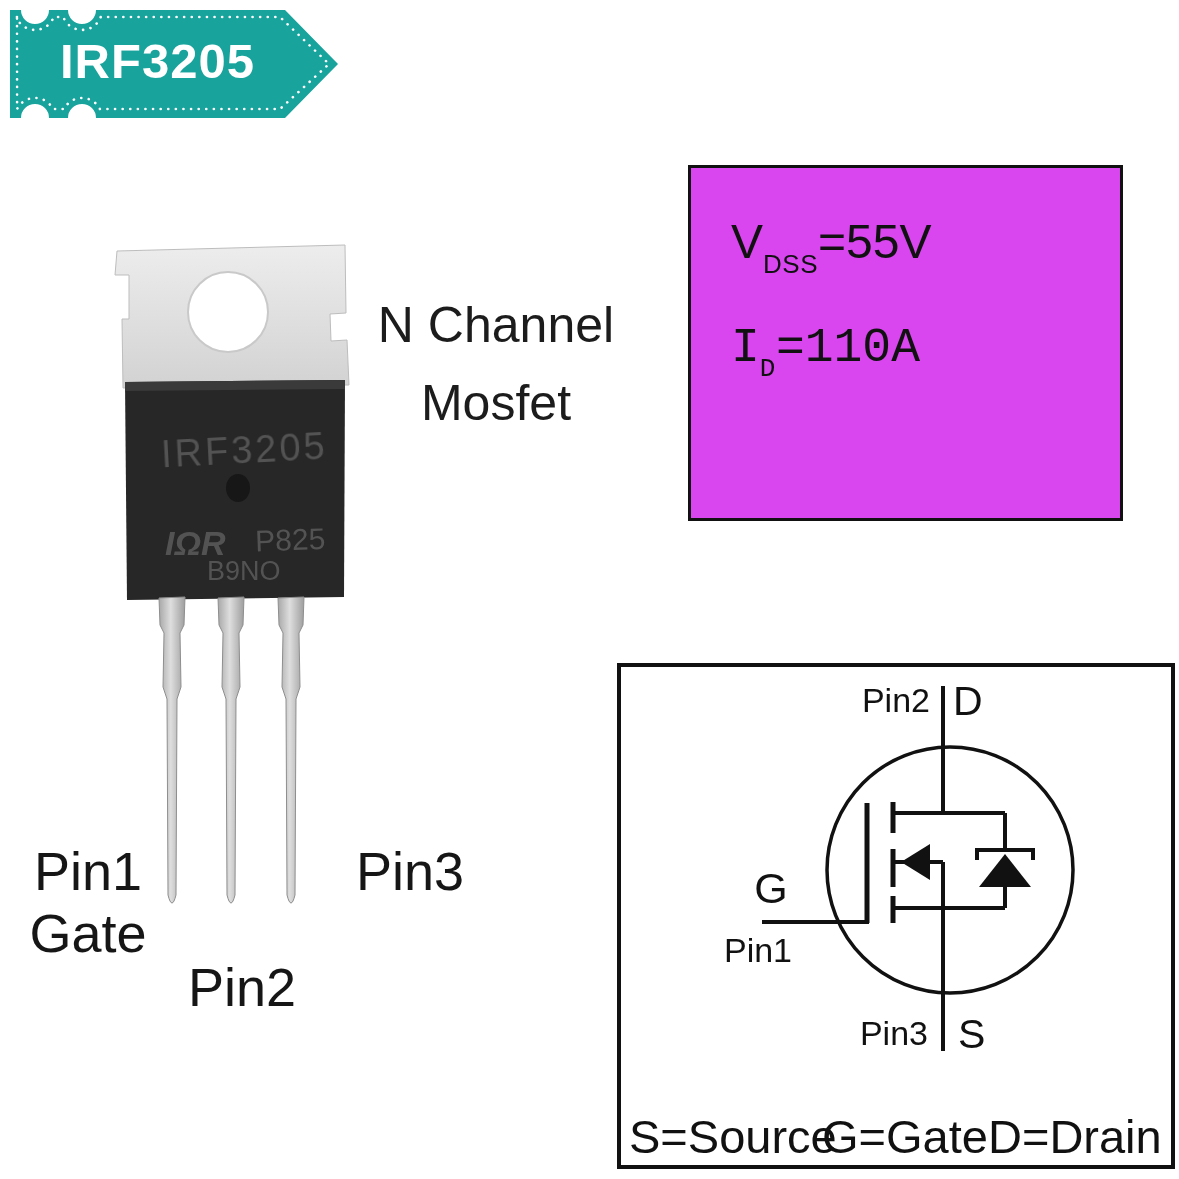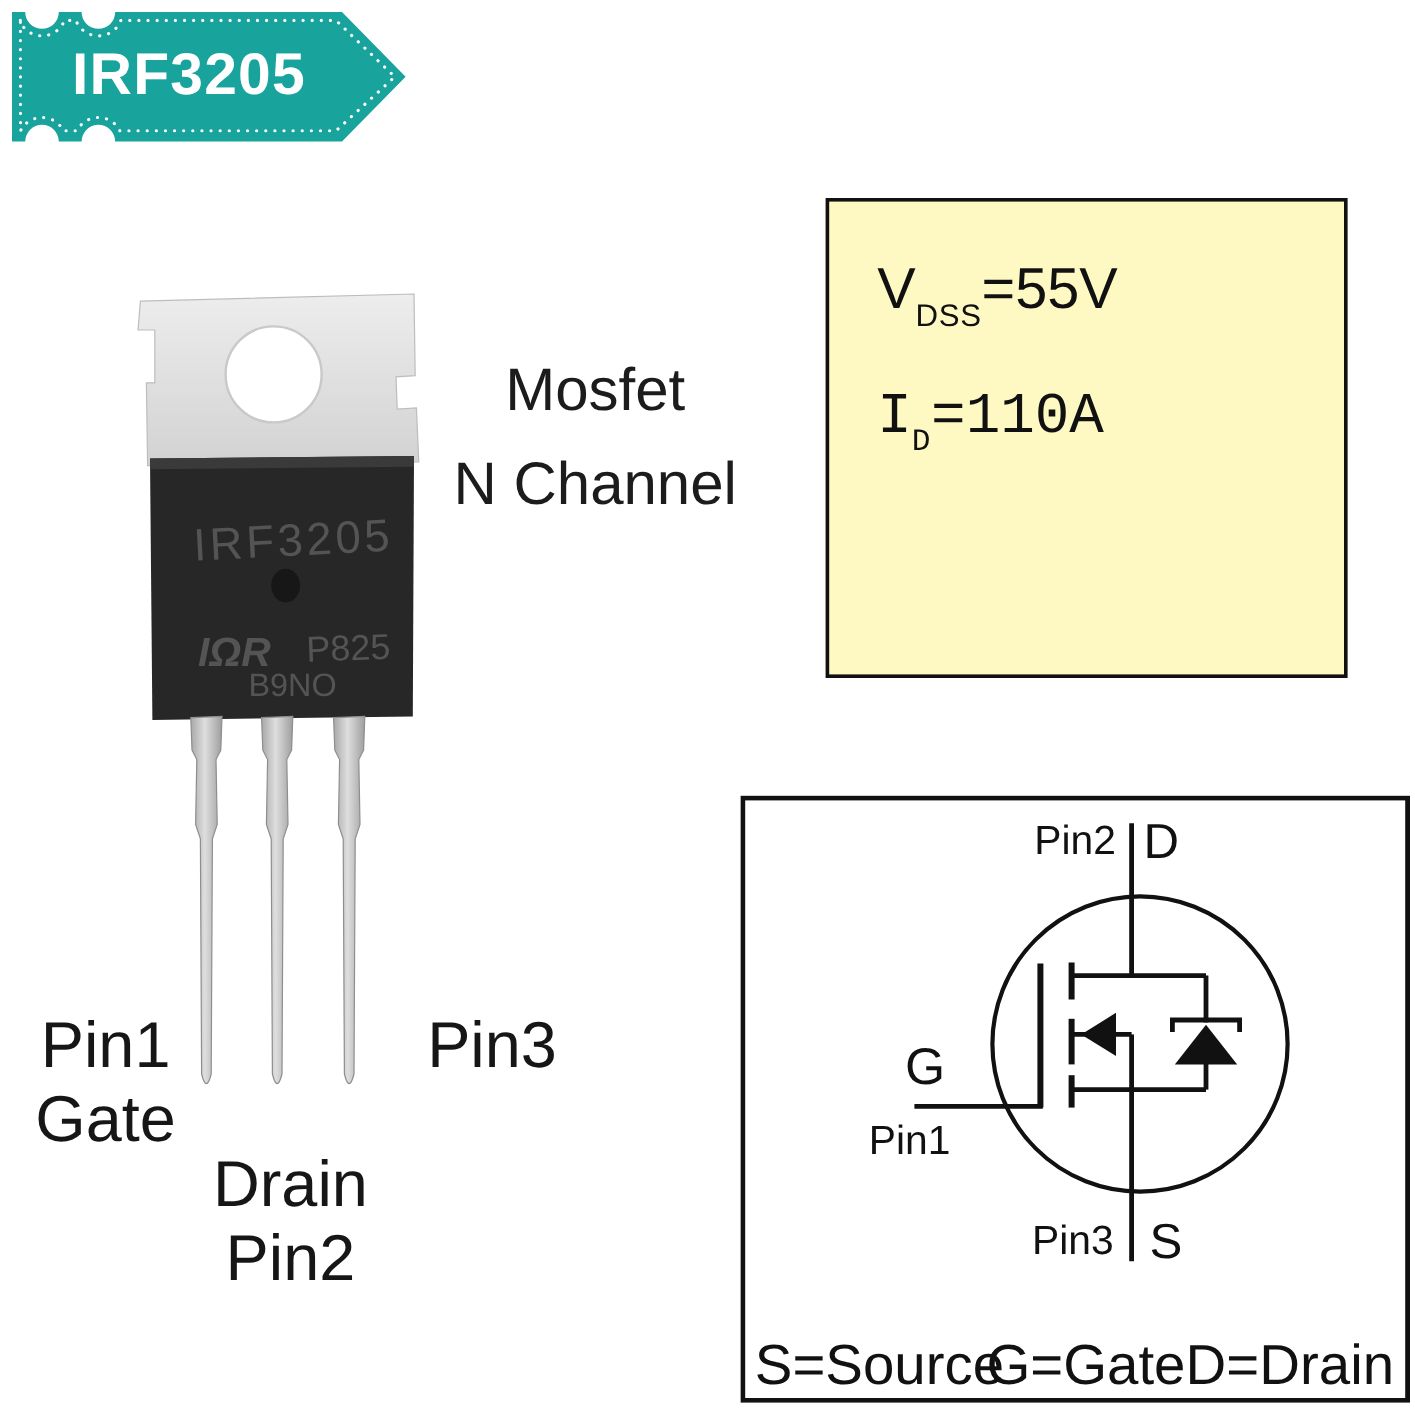--- a/index.html
+++ b/index.html
@@ -8,22 +8,22 @@
     font-family:"Liberation Sans",sans-serif;color:#111;overflow:hidden;
   }
   .abs{position:absolute;}
   
   .headline{
     left:366px;top:286px;width:260px;text-align:center;
     font-size:50px;line-height:78px;color:#1c1c1c;
   }
   
   .spec-box{
-    left:688px;top:165px;width:435px;height:400px;box-sizing:border-box;
-    border:3.5px solid #111;background:#fef9c3;
+    left:688px;top:165px;width:435px;height:356px;box-sizing:border-box;
+    border:3.5px solid #111;background:#d946ef;
   }
   .spec-line{position:absolute;left:40px;font-size:48px;white-space:nowrap;color:#111;}
   .spec-line .sub{font-size:26px;vertical-align:-15px;letter-spacing:0.5px;}
   .spec-v{top:46px;} .spec-i{top:153px;font-family:Liberation Mono, monospace;} .spec-r{top:248px;}
   
   .pin-block{text-align:center;font-size:54px;line-height:62px;color:#161616;}
   .pin-left{left:12px;top:840px;width:152px;}
   .pin-right{left:320px;top:840px;width:180px;}
   .pin-center{left:166px;top:956px;width:152px;}
   svg text{font-family:"Liberation Sans",sans-serif;}
@@ -66,42 +66,41 @@
     <text x="112" y="345" font-size="27">B9NO</text>
   </g>
   <ellipse cx="143" cy="253" rx="12" ry="14" fill="#171717"></ellipse>
 
   <path d="M64,363 L90,362 L89,390 L85,398 L86,452 L82,464 L81,660 Q77,676 73,660 L72,464 L68,452 L69,398 L65,390 Z" fill="url(#legGrad)" stroke="#8e8e8e" stroke-width="1"></path>
   <path d="M123,363 L149,362 L148,390 L144,398 L145,452 L141,464 L140,660 Q136,676 132,660 L131,464 L127,452 L128,398 L124,390 Z" fill="url(#legGrad)" stroke="#8e8e8e" stroke-width="1"></path>
   <path d="M183,363 L209,362 L208,390 L204,398 L205,452 L201,464 L200,660 Q196,676 192,660 L191,464 L187,452 L188,398 L184,390 Z" fill="url(#legGrad)" stroke="#8e8e8e" stroke-width="1"></path>
 </svg>
 
 <div class="abs headline">
+  <div>N Channel</div>
   <div>Mosfet</div>
-  <div>N Channel</div>
 </div>
 
 <div class="abs spec-box">
   <div class="spec-line spec-v">
     <span>V</span><span class="sub">DSS</span><span>=55V</span>
   </div>
   <div class="spec-line spec-i">
     <span>I</span><span class="sub">D</span><span>=110A</span>
   </div>
 </div>
 
 <div class="abs pin-block pin-left">
   <div>Pin1</div>
   <div>Gate</div>
 </div>
 <div class="abs pin-block pin-right">
   <div>Pin3</div>
 </div>
 <div class="abs pin-block pin-center">
-  <div>Drain</div>
   <div>Pin2</div>
 </div>
 
 <svg class="abs" style="left:617px;top:663px" width="558" height="506" viewBox="0 0 558 506">
   <rect x="2" y="2" width="554" height="502" fill="none" stroke="#111" stroke-width="4"></rect>
 
   <g stroke="#111" stroke-width="4" fill="none">
 
     <line x1="326" y1="23" x2="326" y2="150"></line>
     <line x1="326" y1="245" x2="326" y2="388"></line>

